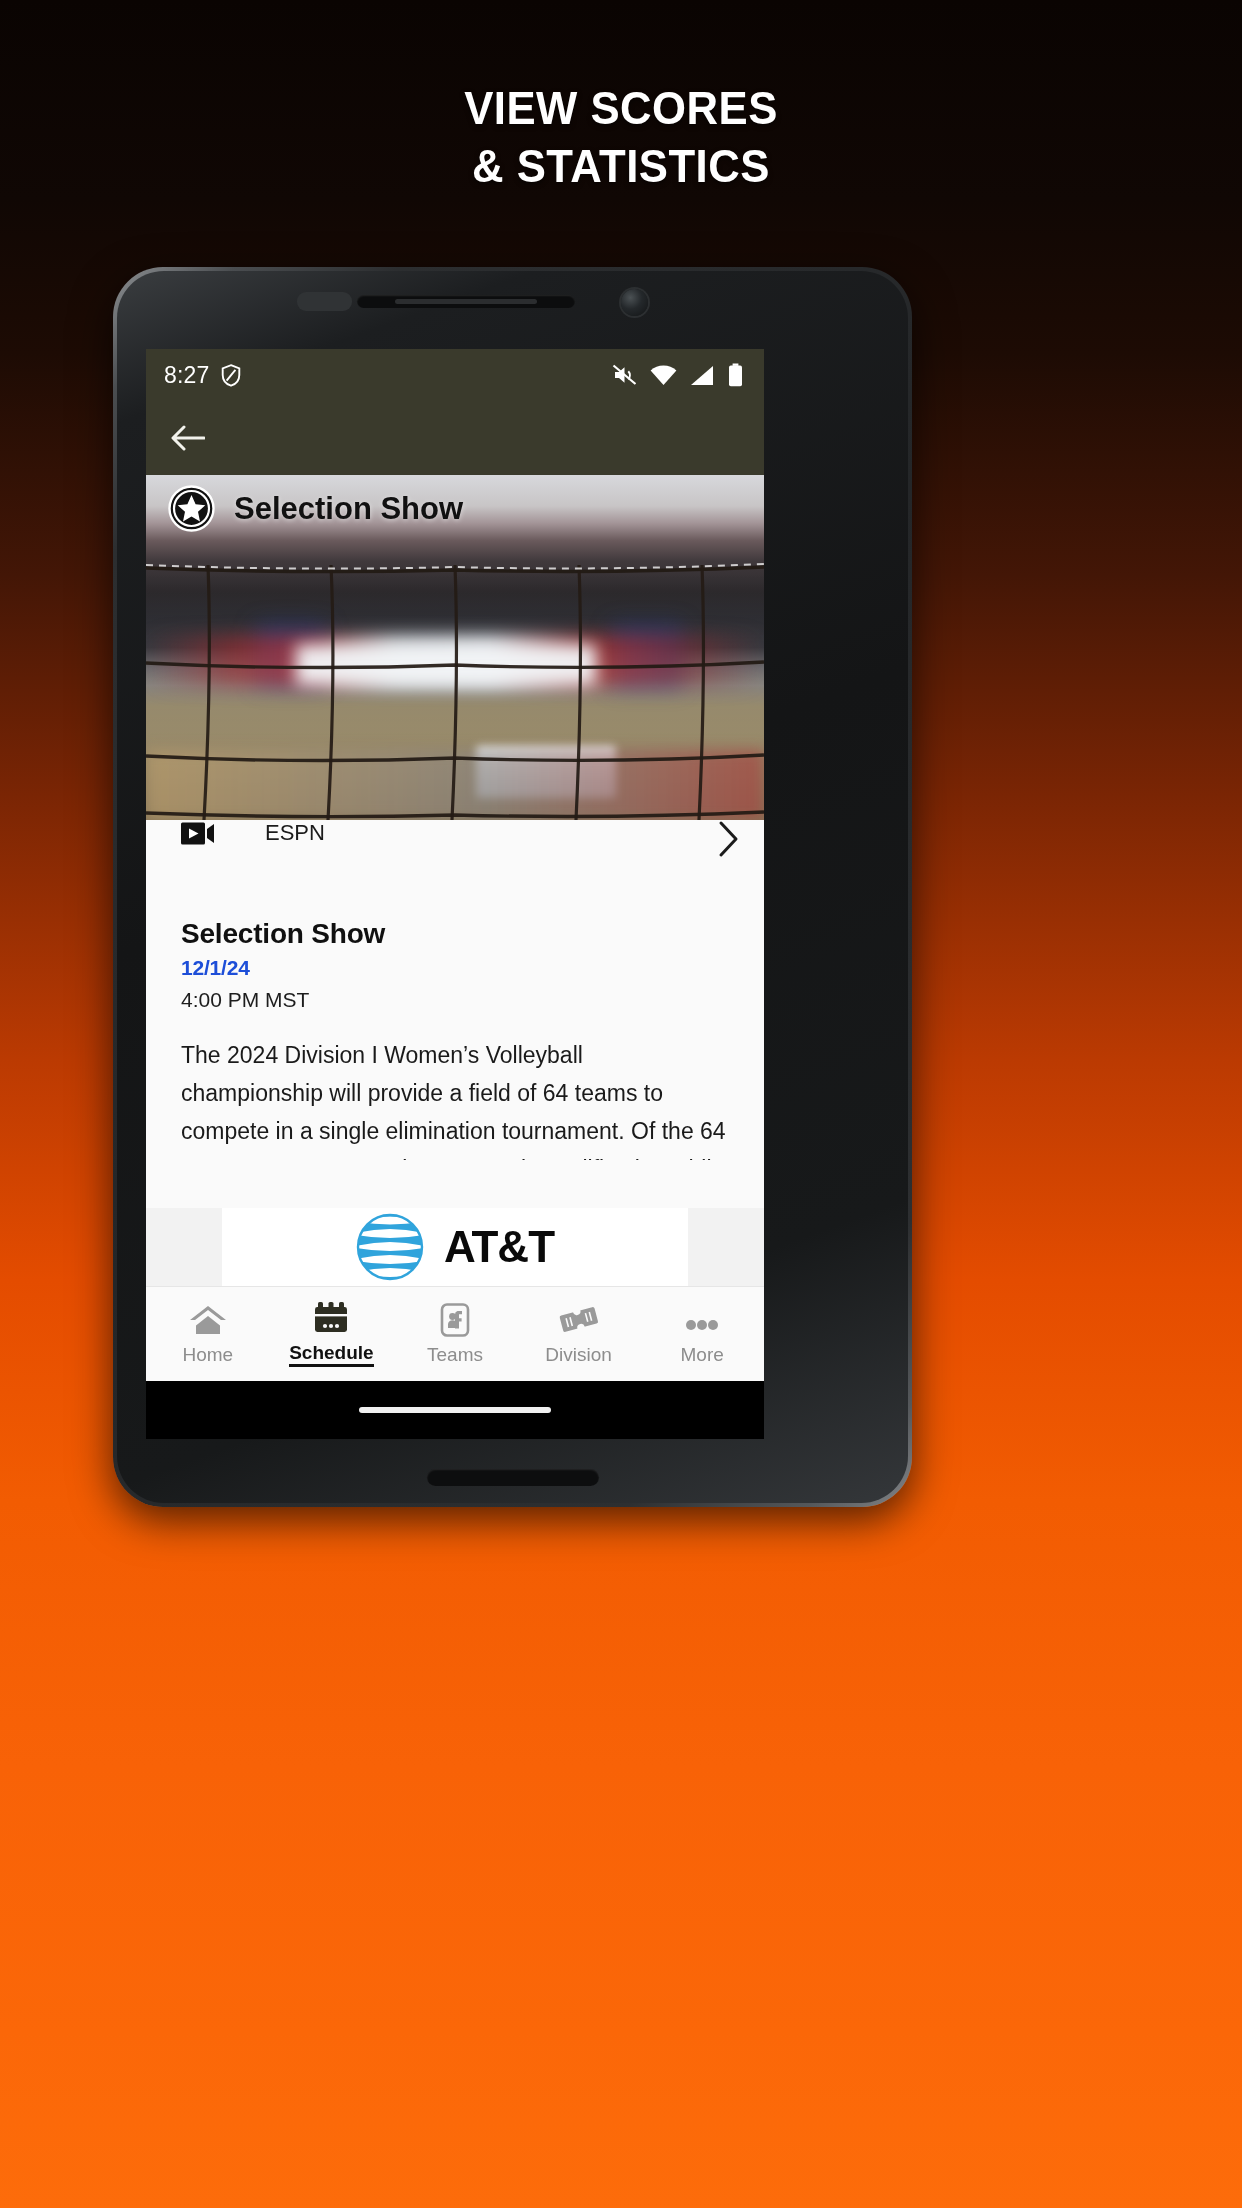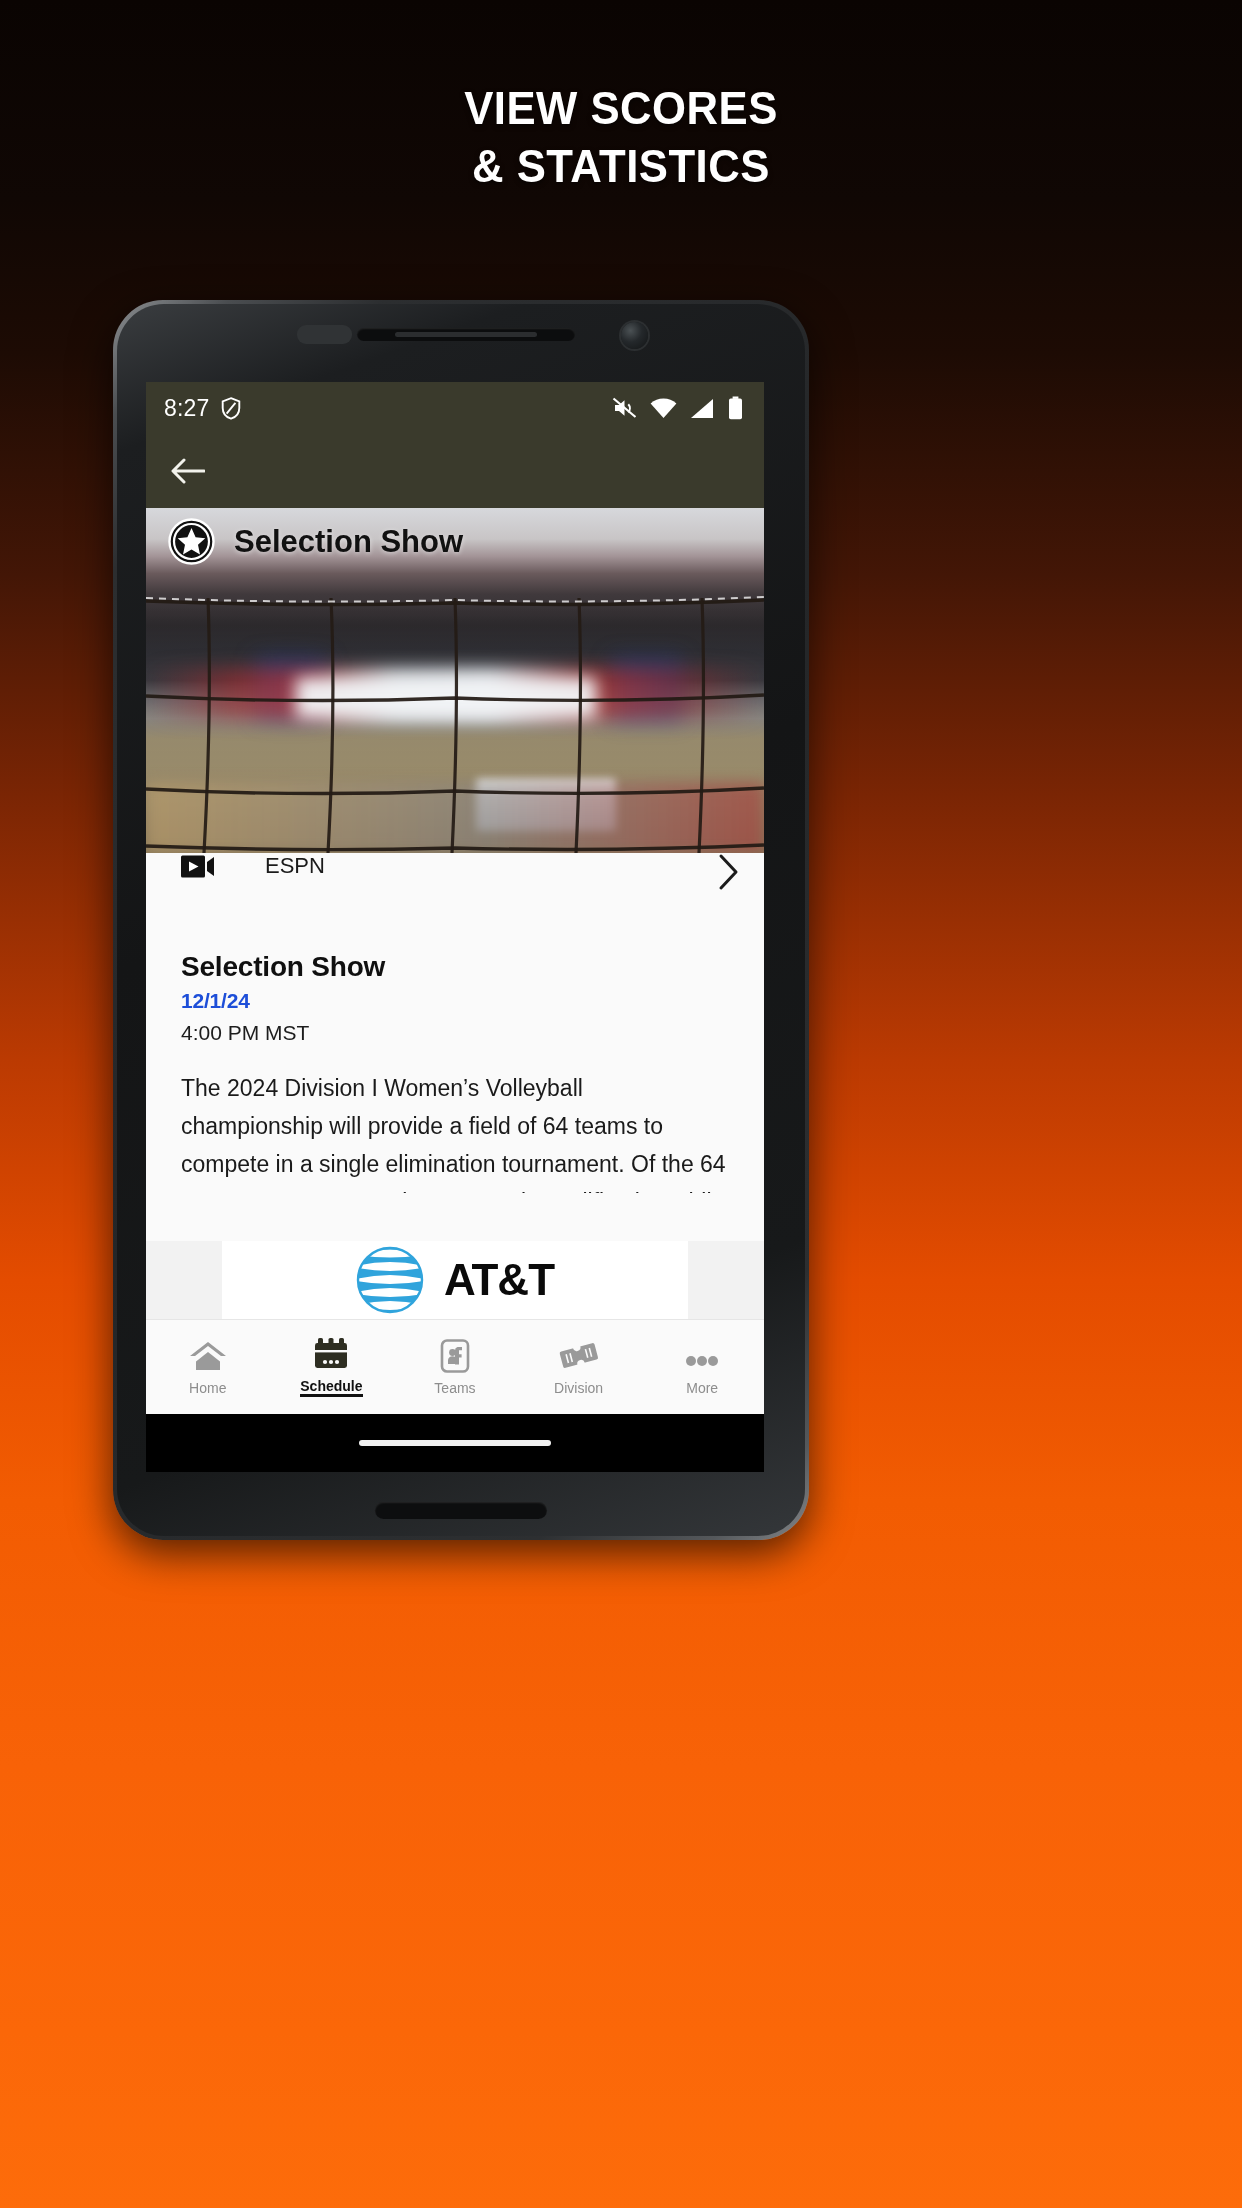--- a/index.html
+++ b/index.html
@@ -36,26 +36,25 @@
     letter-spacing:0.5px;
     transform:scaleX(0.93);
     text-shadow:0 2px 5px rgba(0,0,0,0.55);
   }
   #headline .l2 { display:block; margin-top:11px; }
 
   
   #phone {
     position:absolute;
     left:113px; top:267px;
-    width:696px; height:1240px;
+    width:799px; height:1240px;
     border-radius:50px;
     background:linear-gradient(135deg,#8d9093 0%,#4a4d50 6%,#2c2e30 14%,#242628 50%,#2d2f31 86%,#55585b 95%,#84878a 100%);
     box-shadow:0 14px 42px rgba(0,0,0,0.65);
     padding:4px;
-    margin-top:33px;
   }
   #phone-inner {
     width:100%; height:100%;
     border-radius:47px;
     background:linear-gradient(160deg,#3a3d40 0%,#1c1e20 10%,#141516 45%,#17191a 80%,#34373a 100%);
     padding:30px 29px;
     position:relative;
     overflow:hidden;
   }
   
@@ -224,21 +223,21 @@
 
   
   #bottomnav {
     position:absolute; left:0; bottom:58px; width:100%; height:95px;
     background:#fafafa; display:flex; border-top:1px solid #e6e6e6;
   }
   .nav-item {
     flex:1; display:flex; flex-direction:column; align-items:center;
     justify-content:center; gap:7px;
   }
-  .nav-label { font-size:14px; color:#8d8d8d; }
+  .nav-label { font-size:19px; color:#8d8d8d; }
   .nav-item.active .nav-label {
     color:#111; font-weight:bold;
     border-bottom:3px solid #111; padding-bottom:0;
   }
   .nav-icon { height:34px; display:flex; align-items:flex-end; }
 
   
   #gesturebar {
     position:absolute; left:0; bottom:0; width:100%; height:58px;
     background:#000; display:flex; align-items:center; justify-content:center;

